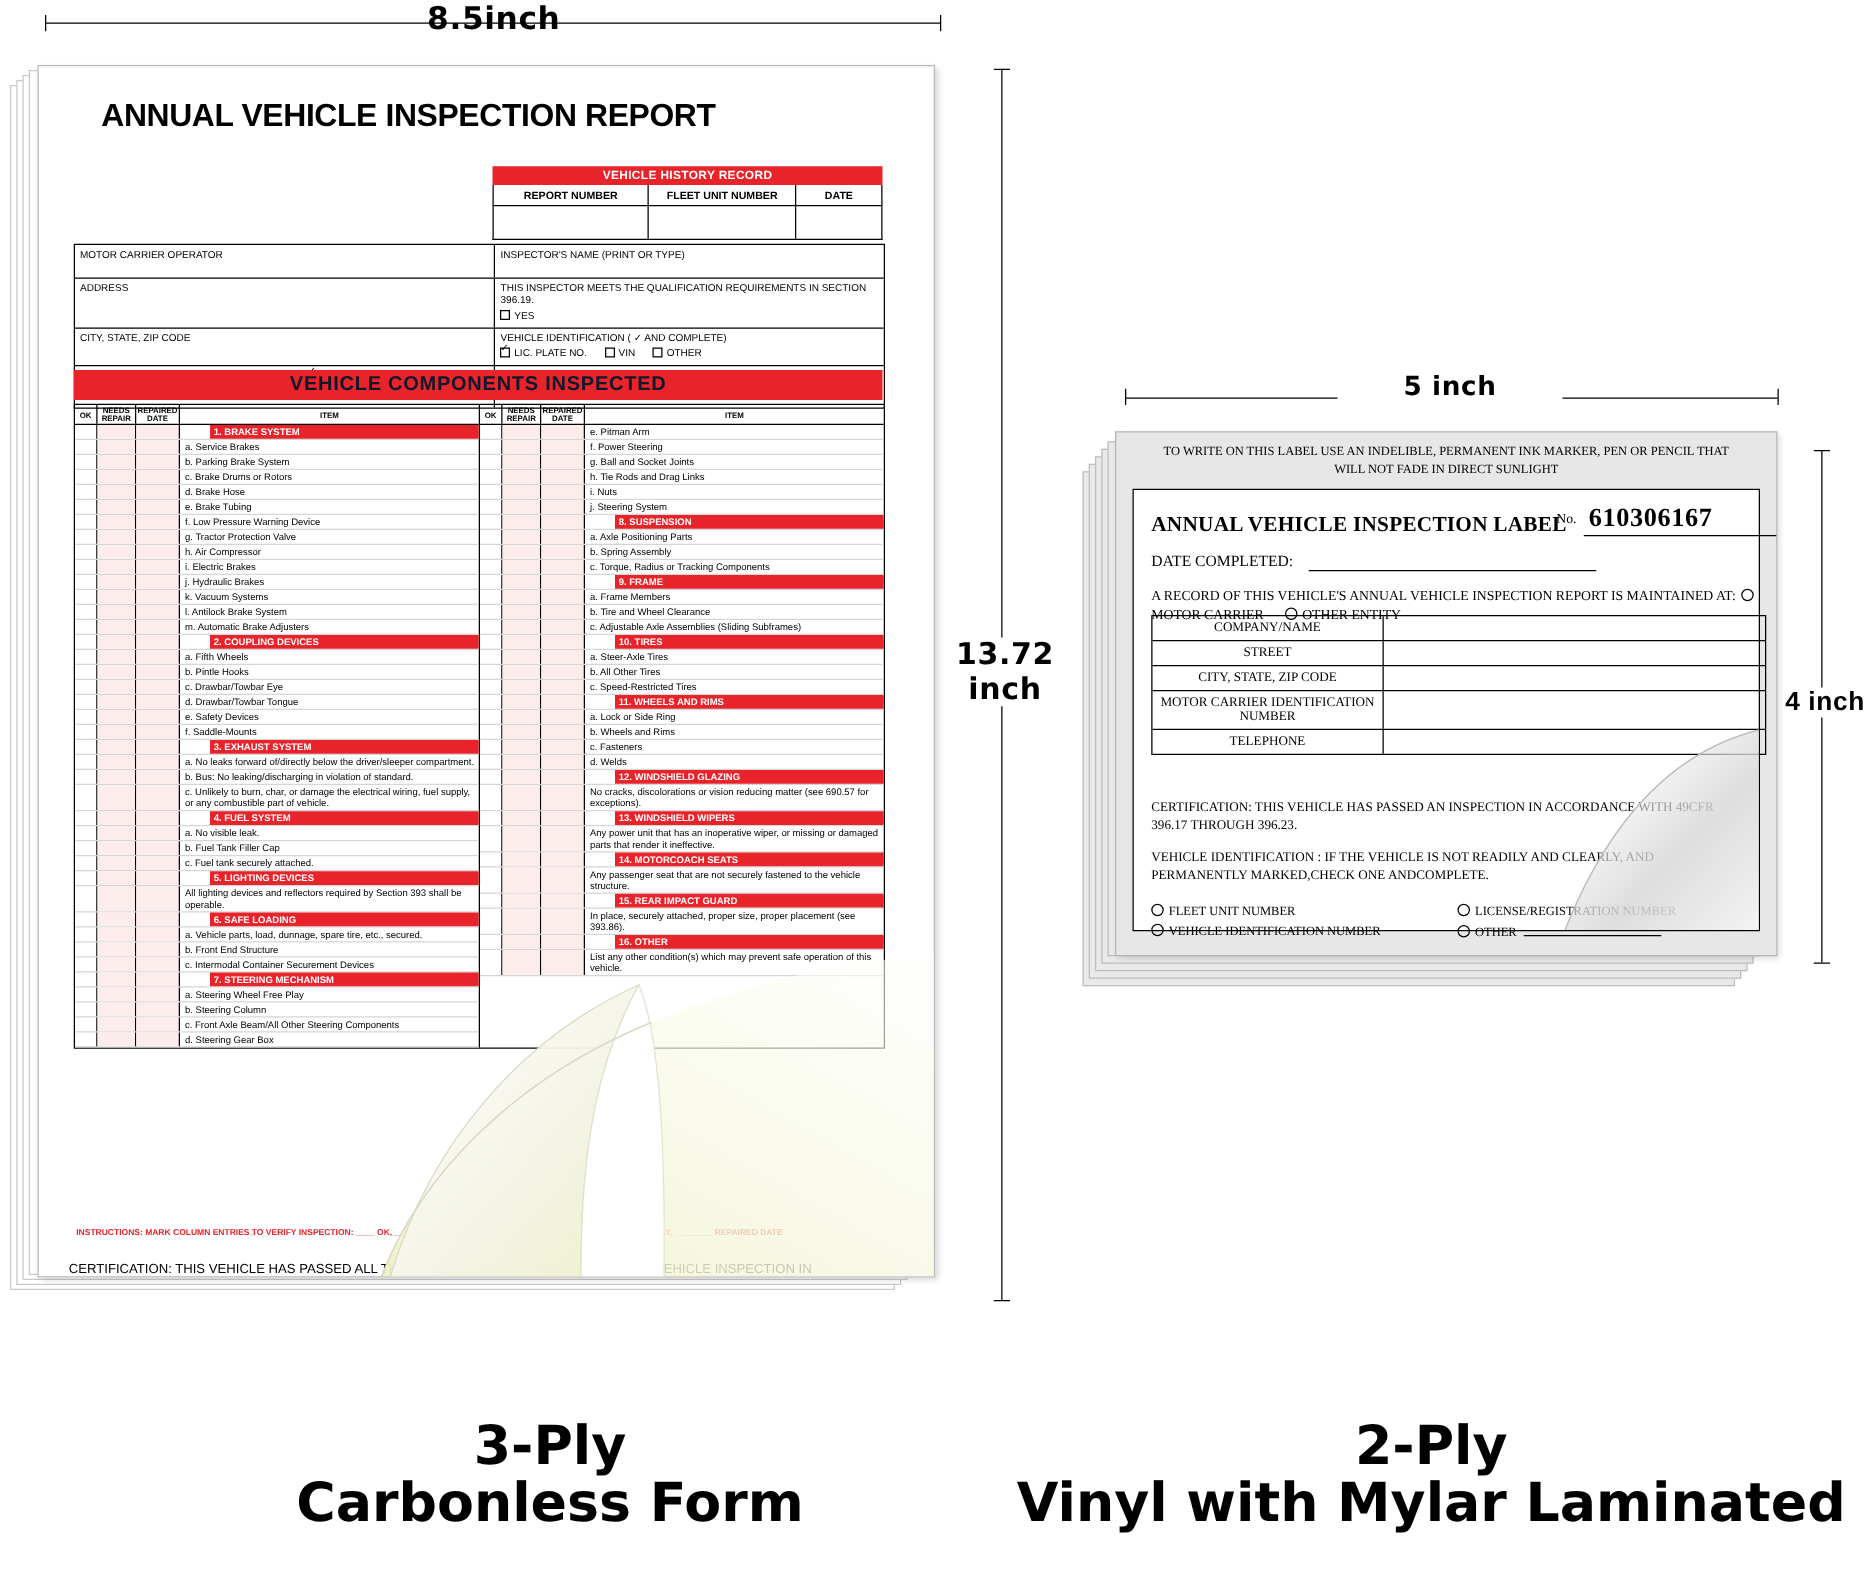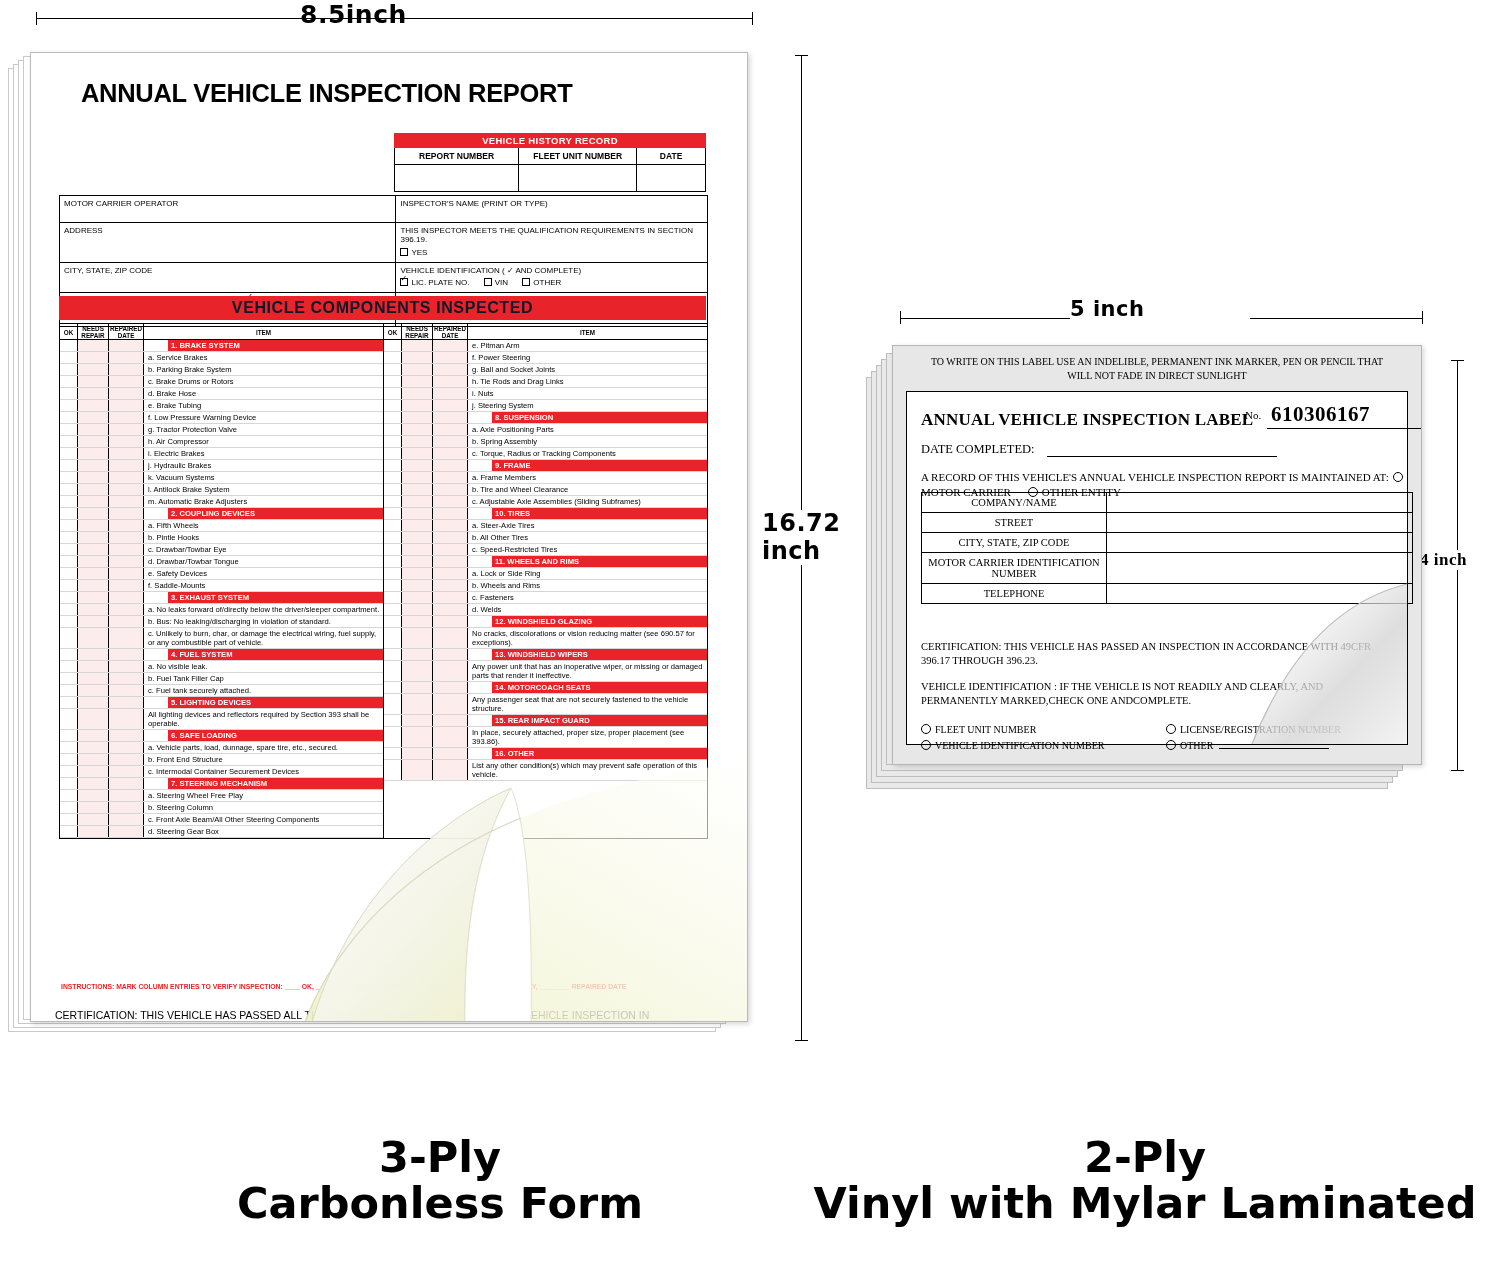--- a/index.html
+++ b/index.html
@@ -7,21 +7,21 @@
     width:1500px;height:1262px;
     background:#ffffff;
     font-family:"Liberation Sans", sans-serif;
     color:#000;
     position:relative;
     overflow:hidden;
   }
 
   
   .abs{position:absolute;}
-  .ctr{text-align:left;}
+  .ctr{text-align:center;}
 
   
   .dimline-h{position:absolute;height:1px;background:#000;}
   .dimline-v{position:absolute;width:1px;background:#000;}
   .tick-v{position:absolute;width:1px;height:13px;background:#000;}
   .tick-h{position:absolute;height:1px;width:13px;background:#000;}
   .dimlabel{position:absolute;font-weight:bold;letter-spacing:.5px;}
 
   
   #formstack{left:8px;top:52px;width:760px;height:1010px;}
@@ -128,32 +128,32 @@
 <body>
 
 <div class="dimline-h" style="left:36px;top:18px;width:716px;"></div>
 <div class="tick-v" style="left:36px;top:12px;"></div>
 <div class="tick-v" style="left:752px;top:12px;"></div>
 <div class="dimlabel ctr" style="left:300px;top:0px;width:190px;font-size:25px;font-family:'DejaVu Sans',sans-serif;">8.5inch</div>
 
 <div class="dimline-v" style="left:801px;top:55px;height:985px;"></div>
 <div class="tick-h" style="left:795px;top:55px;"></div>
 <div class="tick-h" style="left:795px;top:1040px;"></div>
-<div class="dimlabel ctr" style="left:762px;top:510px;width:84px;font-size:24px;white-space:pre-line;line-height:1.15;font-family:'DejaVu Sans',sans-serif;background:#fff;">16.72
+<div class="dimlabel ctr" style="left:762px;top:510px;width:84px;font-size:24px;white-space:pre-line;line-height:1.15;font-family:'DejaVu Sans',sans-serif;background:#fff;">13.72
 inch</div>
 
 <div class="dimline-h" style="left:900px;top:318px;width:522px;"></div>
 <div class="tick-v" style="left:900px;top:311px;"></div>
 <div class="tick-v" style="left:1422px;top:311px;"></div>
 <div class="dimlabel ctr" style="left:1070px;top:297px;width:180px;font-size:21px;background:#fff;font-family:'DejaVu Sans',sans-serif;">5 inch</div>
 
 <div class="dimline-v" style="left:1457px;top:360px;height:410px;"></div>
 <div class="tick-h" style="left:1451px;top:360px;"></div>
 <div class="tick-h" style="left:1451px;top:770px;"></div>
-<div class="dimlabel ctr" style="left:1420px;top:550px;width:80px;font-size:17px;background:#fff;font-family:Liberation Serif, serif;">4 inch</div>
+<div class="dimlabel ctr" style="left:1420px;top:550px;width:80px;font-size:21px;background:#fff;font-family:Liberation Sans, sans-serif;">4 inch</div>
 
 <div class="abs" id="formstack">
   <div class="sheet s1"></div>
   <div class="sheet s2"></div>
   <div class="sheet s3"></div>
   <div class="sheet s4"></div>
 
   <div class="sheet top">
 
     <div class="form-title">ANNUAL VEHICLE INSPECTION REPORT</div>

